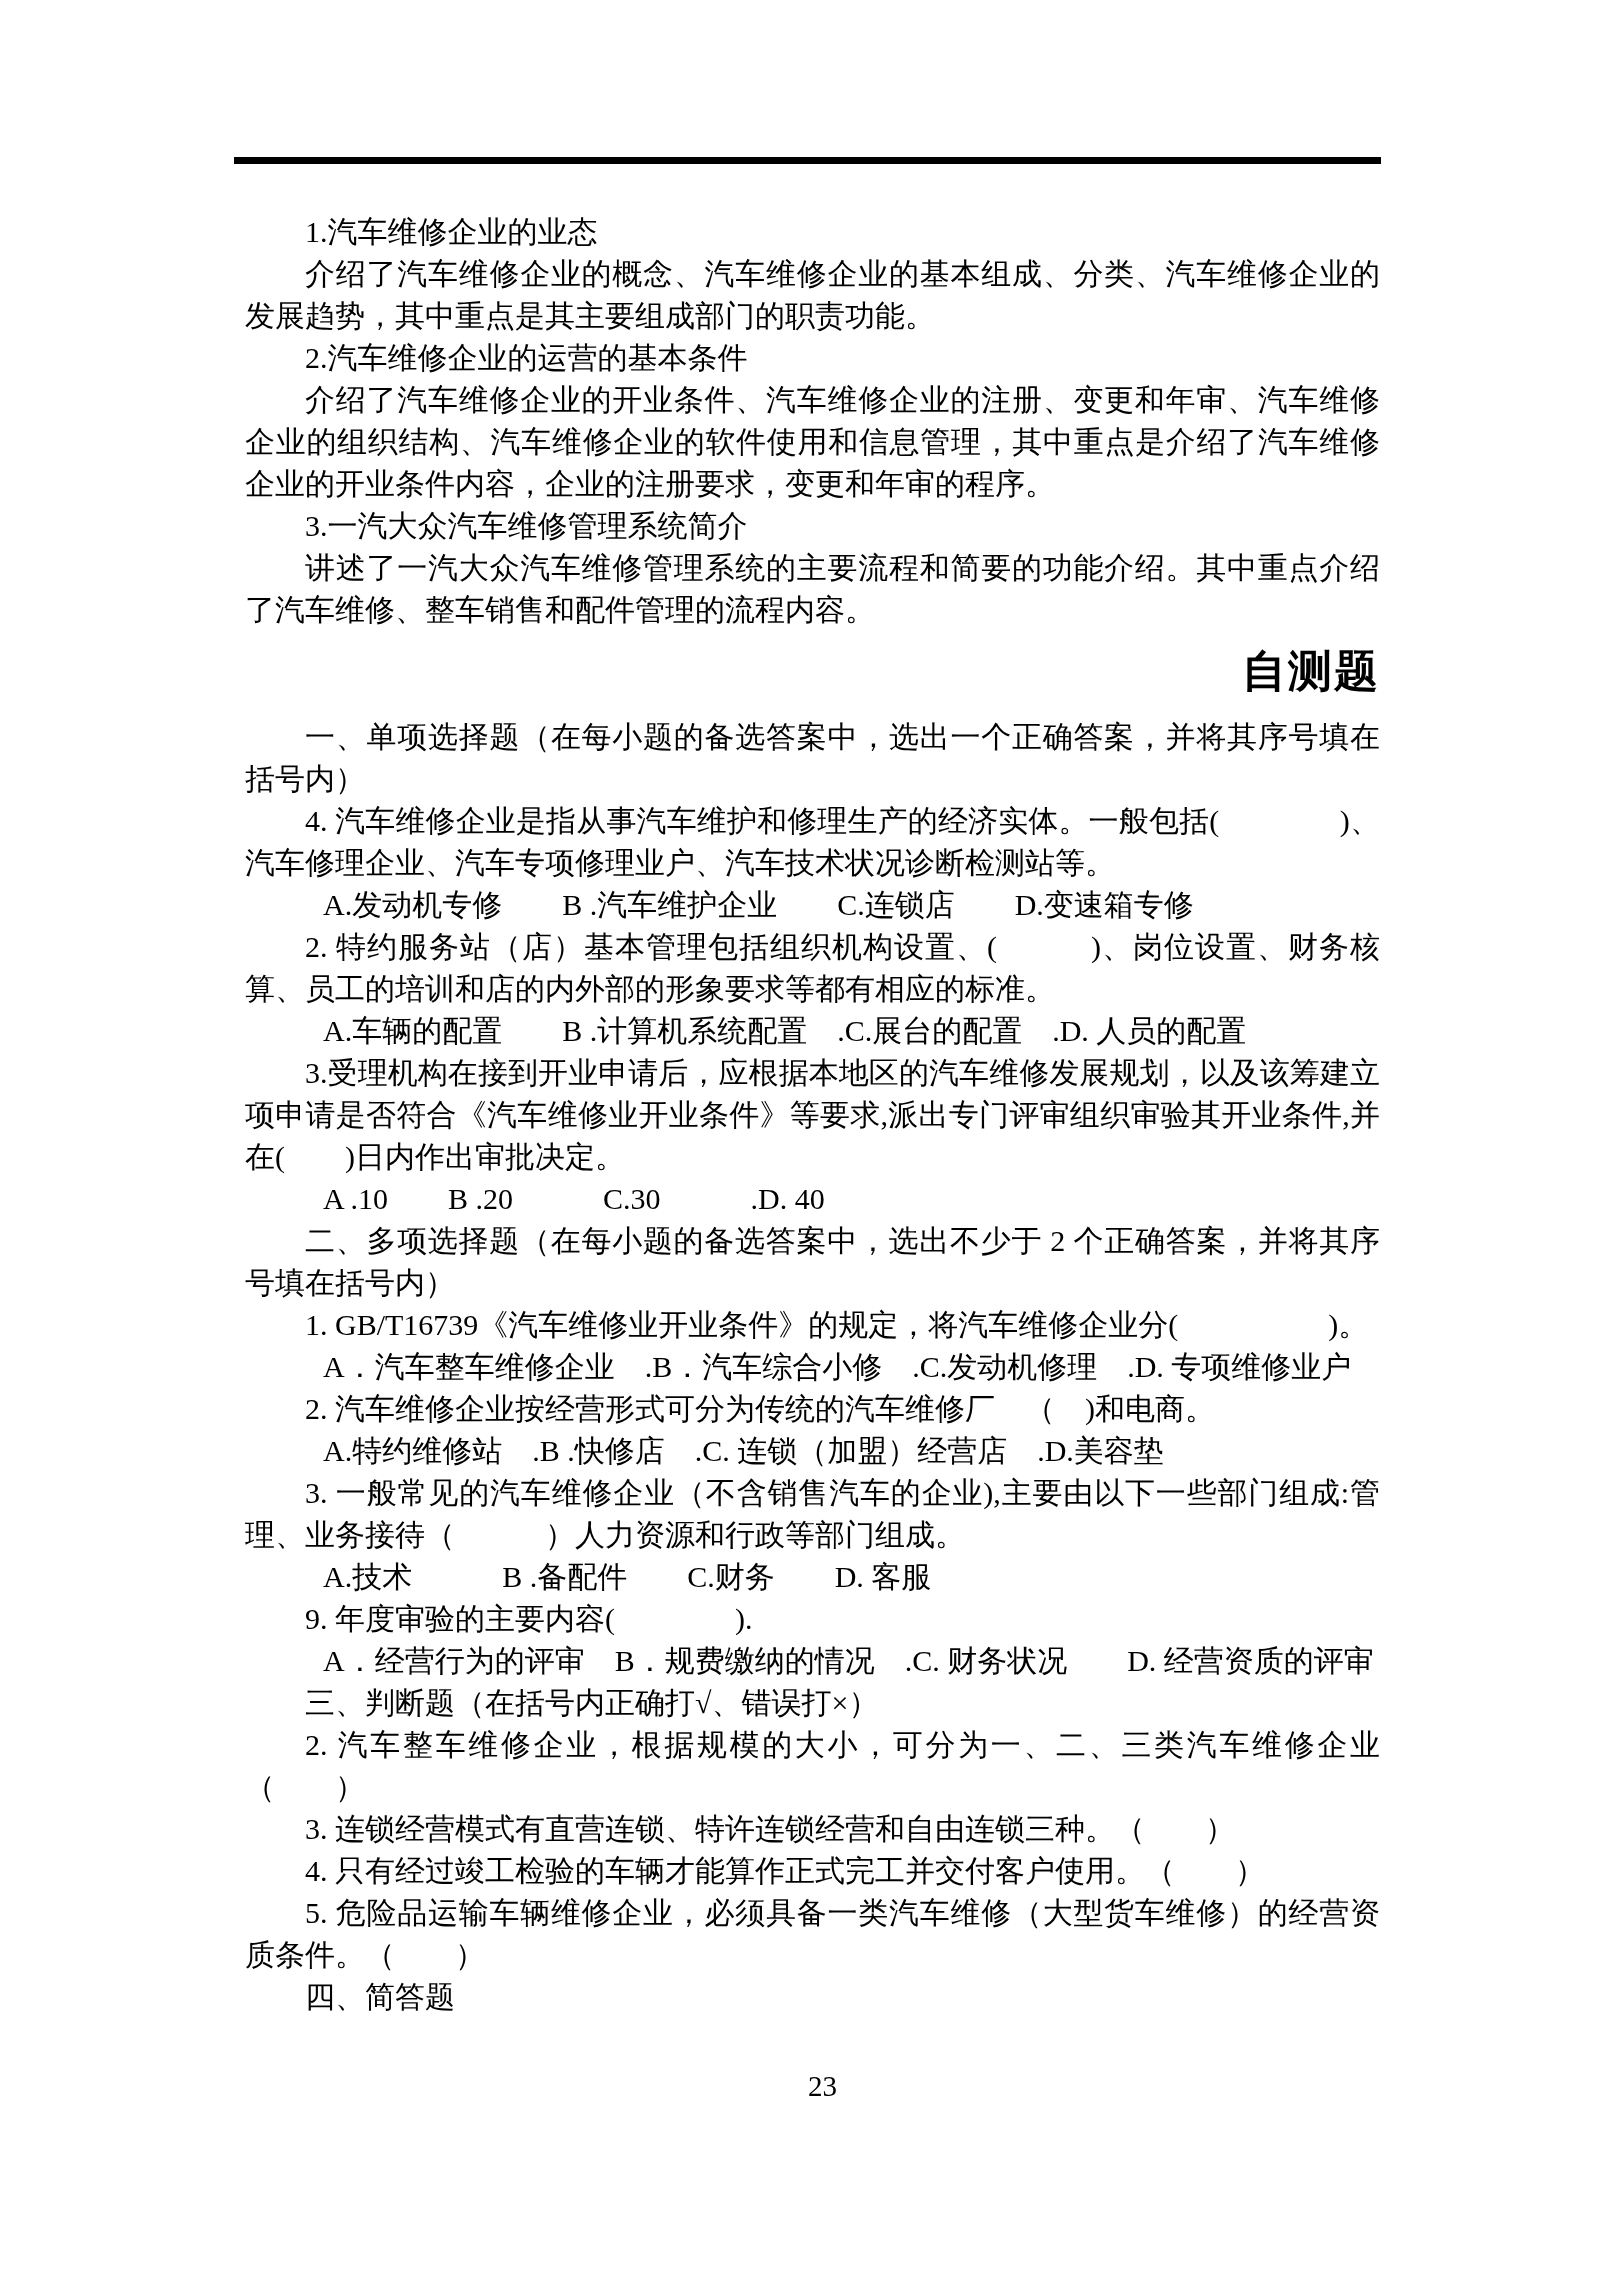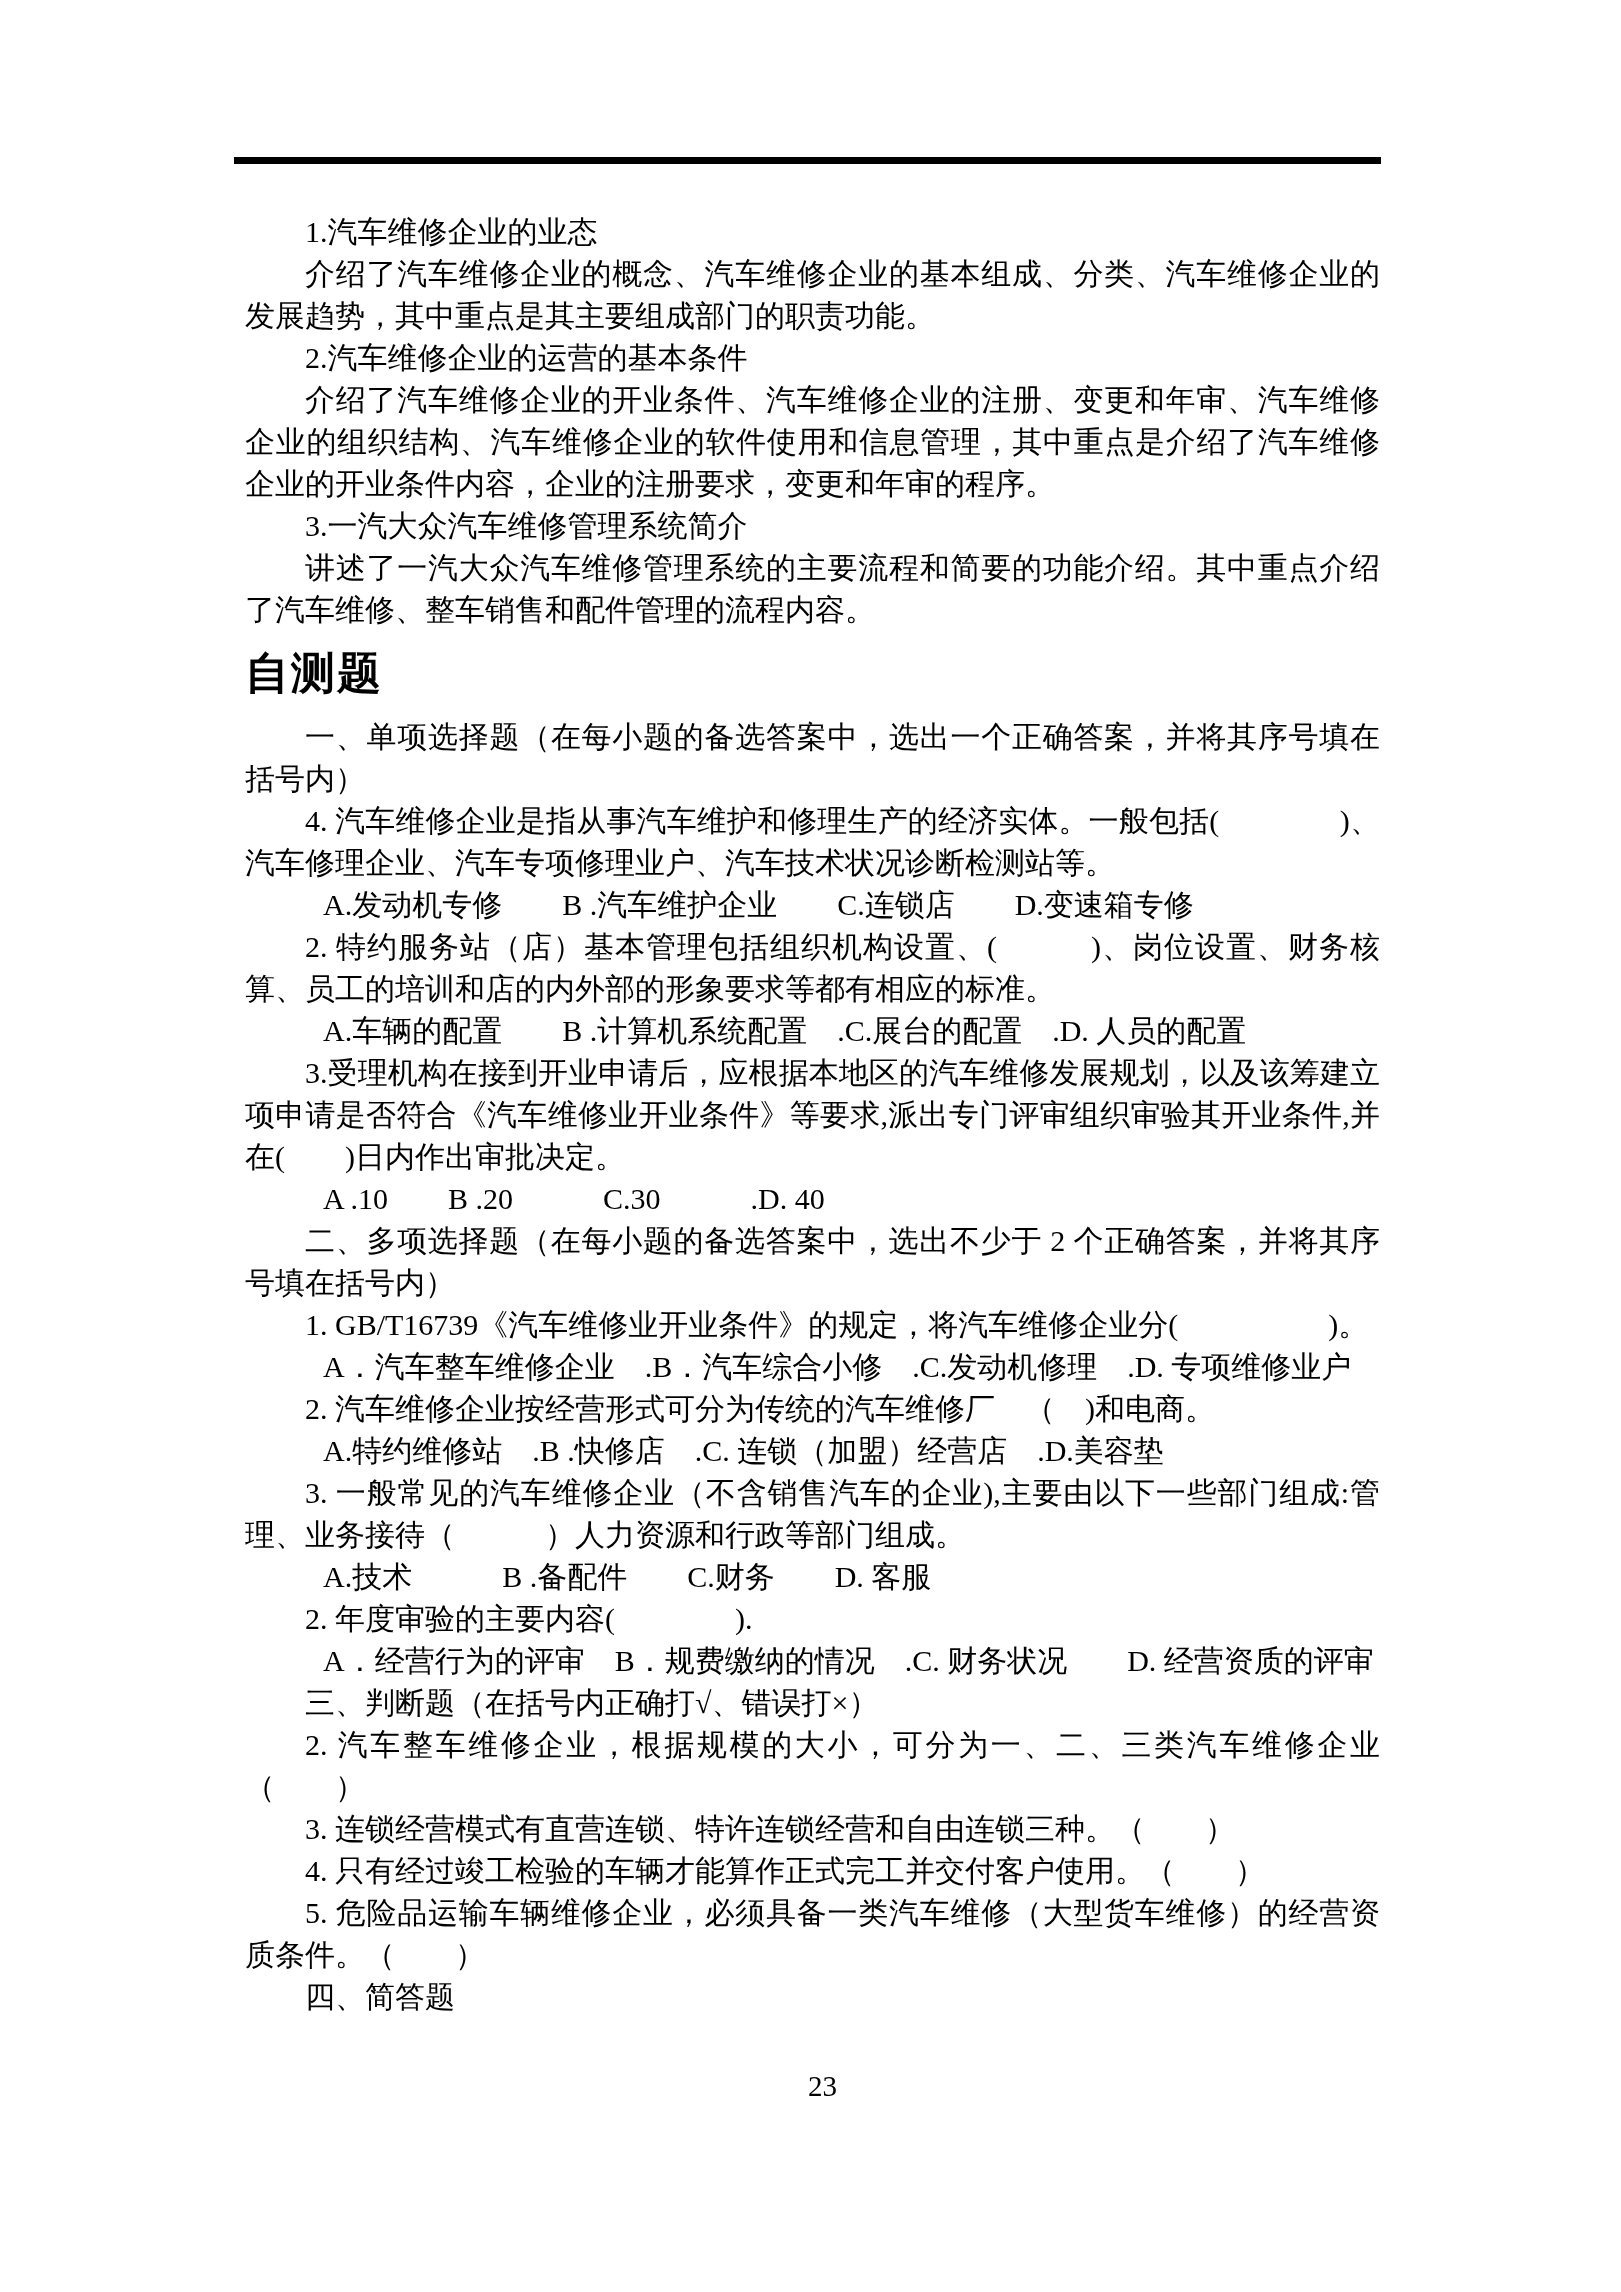--- a/index.html
+++ b/index.html
@@ -38,22 +38,22 @@
   }
   .content p.para.opt {
     text-indent: 2.6em;
   }
   h1.selftest-heading {
     margin: 20.6px 0;
     font-size: 44px;
     line-height: 44px;
     font-weight: bold;
     letter-spacing: 2px;
-    font-family: Liberation Serif, serif;
-    text-align: left;
+    font-family: Liberation Mono, monospace;
+    text-align: right;
   }
   .pageno {
     position: absolute;
     top: 2070px;
     left: 12px;
     width: 100%;
     text-align: center;
     font-size: 29px;
     font-family: "Liberation Serif", "DejaVu Serif", serif;
   }
@@ -107,21 +107,21 @@
         <p class="para opt">A．汽车整车维修企业　.B．汽车综合小修　.C.发动机修理　.D. 专项维修业户</p>
 
         <p class="para q">2. 汽车维修企业按经营形式可分为传统的汽车维修厂　（　)和电商。</p>
 
         <p class="para opt">A.特约维修站　.B .快修店　.C. 连锁（加盟）经营店　.D.美容垫</p>
 
         <p class="para q">3. 一般常见的汽车维修企业（不含销售汽车的企业),主要由以下一些部门组成:管理、业务接待（　　　）人力资源和行政等部门组成。</p>
 
         <p class="para opt">A.技术　　　B .备配件　　C.财务　　D. 客服</p>
 
-        <p class="para q">2. 年度审验的主要内容(　　　　).</p>
+        <p class="para q">9. 年度审验的主要内容(　　　　).</p>
 
         <p class="para opt">A．经营行为的评审　B．规费缴纳的情况　.C. 财务状况　　D. 经营资质的评审</p>
 
         <p class="para q">三、判断题（在括号内正确打√、错误打×）</p>
 
 
         <p class="para q">2. 汽车整车维修企业，根据规模的大小，可分为一、二、三类汽车维修企业（　　）</p>
 
         <p class="para q">3. 连锁经营模式有直营连锁、特许连锁经营和自由连锁三种。（　　）</p>
 

